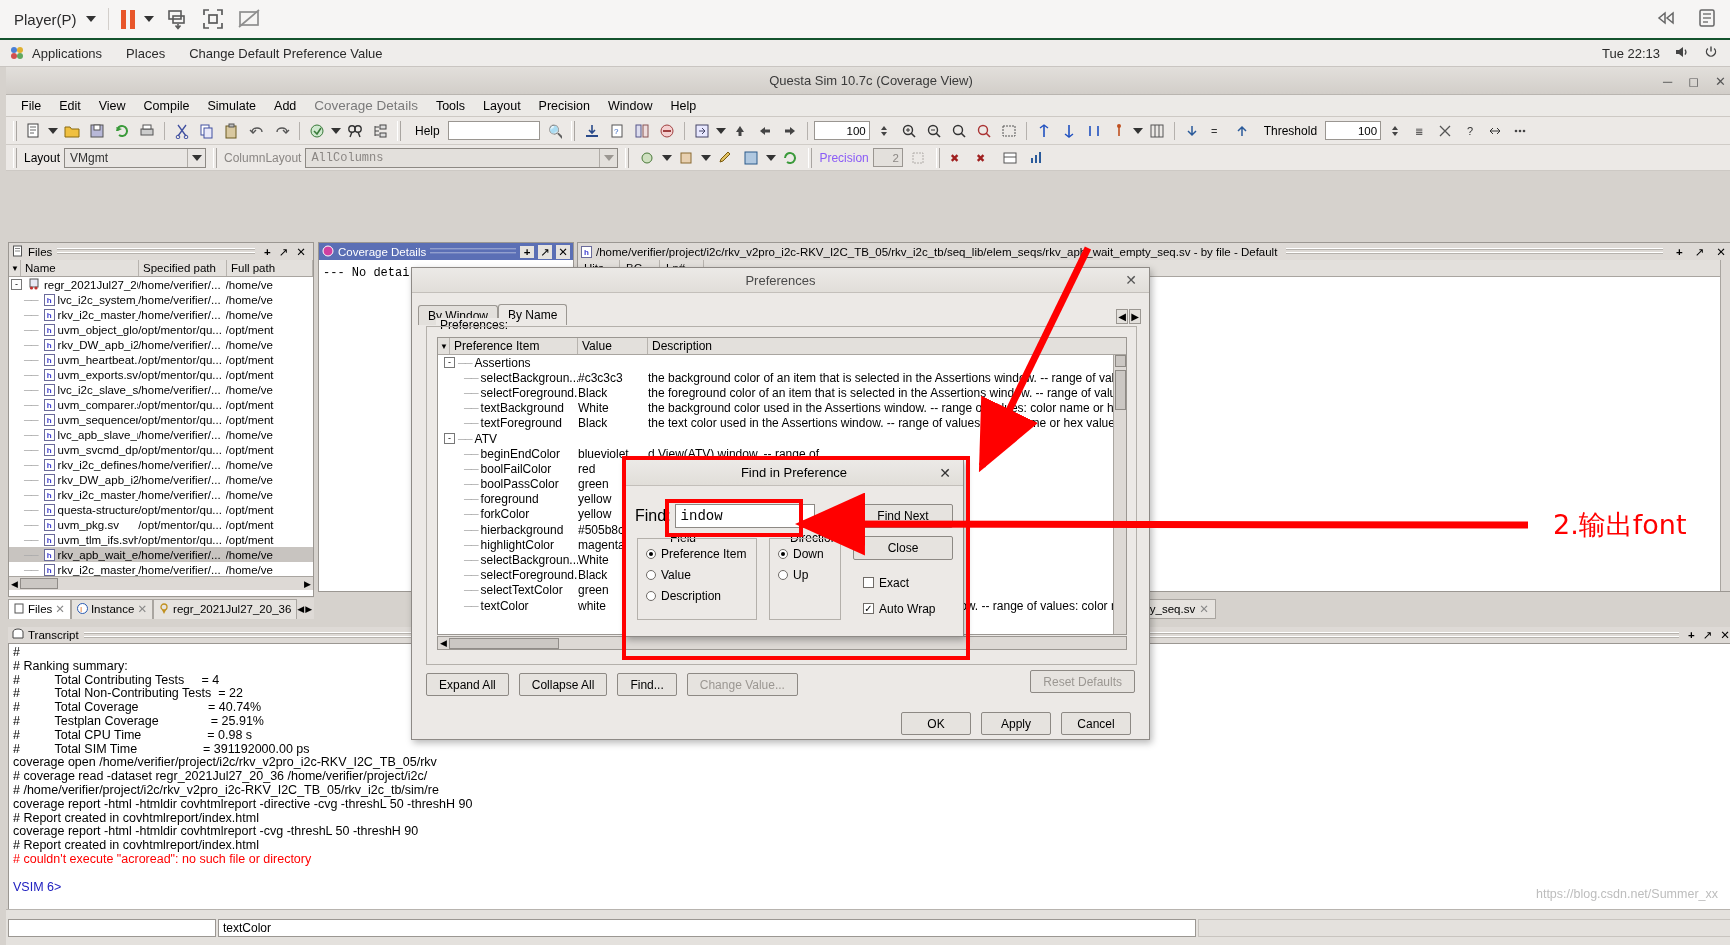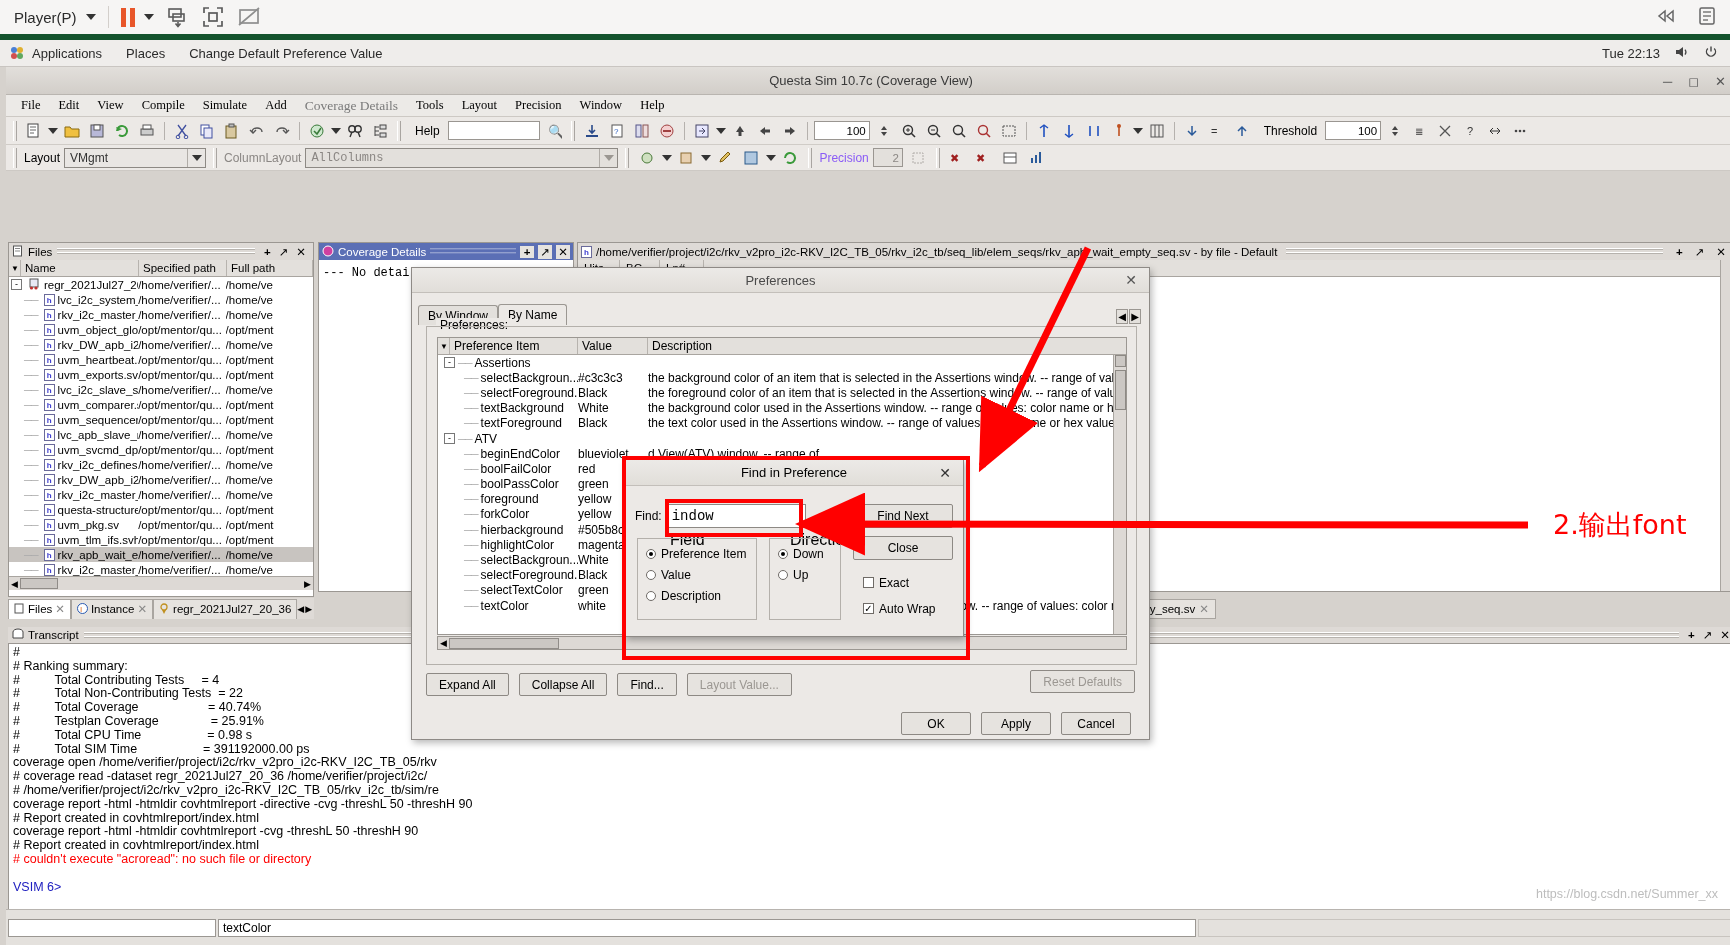--- a/index.html
+++ b/index.html
@@ -7,21 +7,21 @@
   body {
     width:1730px; height:945px; overflow:hidden;
     font-family:"Liberation Sans", sans-serif;
     font-size:12.5px; color:#000; background:#d6d2cd;
     -webkit-font-smoothing:antialiased;
   }
   .root { position:relative; width:1730px; height:945px; }
 
   
   .playerbar { position:absolute; left:0; top:0; width:1730px; height:40px;
-     background:#f6f5f4; border-bottom:6px solid #14532d; display:flex; align-items:center; }
+     background:#f6f5f4; border-bottom:2px solid #14532d; display:flex; align-items:center; }
   .player-label { margin-left:14px; font-size:15px; color:#2b2b2b; }
   .caret { width:0;height:0;border-left:5px solid transparent;border-right:5px solid transparent;
      border-top:6px solid #333; margin-left:9px; }
   .vsep { width:1px; height:22px; background:#d3cfcb; margin:0 12px; }
   .pause { display:flex; gap:4px; }
   .pause i { display:block; width:5px; height:19px; background:#e8562a; }
   .ic { width:26px; height:26px; margin-left:10px; position:relative; }
   .ic svg { display:block; }
   .pb-right { margin-left:auto; margin-right:14px; display:flex; align-items:center; gap:22px; }
 
@@ -35,21 +35,21 @@
 
   
   .qwin { position:absolute; left:0; top:67px; width:1730px; height:878px; background:#d6d2cd;margin-left:6px; }
   .titlebar { height:28px; background:linear-gradient(#e2dfdb,#d2cec9);
      border-bottom:1px solid #b9b5b0; display:flex; align-items:center; justify-content:center;
      position:relative; font-size:13px; color:#3a3a3a; }
   .titlebar .wbtns { position:absolute; right:10px; top:0; height:28px; display:flex; align-items:center; gap:16px; color:#555; font-size:13px;}
 
   .menubar { height:22px; background:#eceae7; display:flex; align-items:center;
      padding-left:6px; font-size:12.5px; border-bottom:1px solid #cdc9c4; }
-  .menubar span { padding:0 9px;font-family:Liberation Serif, serif; }
+  .menubar span { padding:0 9px; }
   .menubar .hl { color:#7a7a7a; font-size:13.5px; }
 
   .toolbar { height:28px; background:#ece9e6; border-bottom:1px solid #d0ccc7;
      display:flex; align-items:center; gap:3px; padding:0 4px; }
   .tb-grip { width:4px; height:20px; border-left:1px solid #fff; border-right:1px solid #a9a5a1; margin:0 3px;}
   .tbtn { width:22px; height:22px; display:flex; align-items:center; justify-content:center;
      border:1px solid transparent; font-size:12px; }
   .tsep { width:1px; height:18px; background:#b5b1ad; margin:0 3px; }
   .tb-field { height:19px; border:1px solid #9a9691; background:#fff; }
   .helplbl { font-size:12px; margin:0 5px 0 8px; }
@@ -151,21 +151,21 @@
   
   .finddlg { position:absolute; left:624px; top:459px; width:340px; height:178px;
      background:#ece9e6; border:1px solid #8e8a86; box-shadow:2px 3px 7px rgba(0,0,0,.3); }
   .find-title { height:26px; background:linear-gradient(#eceae7,#e1ded9); border-bottom:1px solid #c3bfba;
      display:flex; align-items:center; justify-content:center; font-size:13px; position:relative;}
   .find-title .x { position:absolute; right:12px; font-size:14px; color:#333;}
   .find-row { position:absolute; left:10px; top:44px; display:flex; align-items:center; gap:4px; }
   .find-input { width:140px; height:24px; border:1px solid #8d8984; background:#fff;
      font-family:"Liberation Mono", monospace; font-size:14px; padding-left:5px; display:flex; align-items:center;}
   .fgroup { position:absolute; border:1px solid #b4b0ab; }
-  .fglbl { position:absolute; background:#ece9e6; padding:0 3px; font-size:16px;}
+  .fglbl { position:absolute; background:#ece9e6; padding:0 3px; font-size:12px;}
   .radio { display:flex; align-items:center; gap:5px; font-size:12px; height:17px; }
   .rdot { width:10px; height:10px; border:1px solid #6f6b67; border-radius:50%; background:#fff;
       display:flex; align-items:center; justify-content:center; flex:none;}
   .rdot.on::after { content:""; width:4px; height:4px; background:#000; border-radius:50%; }
   .cbox { width:11px; height:11px; border:1px solid #6f6b67; background:#fff; display:flex;
      align-items:center; justify-content:center; font-size:10px; line-height:10px; flex:none;}
   .fbtn { position:absolute; width:100px; height:24px; border:1px solid #8d8984; background:#e6e3df;
      font-size:12px; display:flex; align-items:center; justify-content:center; border-radius:2px;}
 
   
@@ -1180,37 +1180,37 @@
       </div>
       <div class="pl-hscroll">
         <span style="font-size:9px;padding:0 2px">◀</span>
         <div class="hthumb" style="width:110px"></div>
       </div>
     </div>
     <div class="btnrow">
       <div class="pbtn">Expand All</div>
       <div class="pbtn">Collapse All</div>
       <div class="pbtn" style="min-width:50px">Find...</div>
-      <div class="pbtn disabled">Layout Value...</div>
+      <div class="pbtn disabled">Change Value...</div>
     </div>
     <div class="pbtn disabled reset" style="right:14px">Reset Defaults</div>
     <div class="okrow">
       <div class="pbtn">OK</div>
       <div class="pbtn">Apply</div>
       <div class="pbtn">Cancel</div>
     </div>
   </div>
 
   <div class="finddlg">
     <div class="find-title">
       <span>Find in Preference</span>
       <span class="x">✕</span>
     </div>
     <div class="find-row">
-      <span style="font-size:12px">Find:</span>
+      <span style="font-size:16px">Find:</span>
       <div class="find-input">indow</div>
     </div>
 
     <div class="fglbl" style="left:42px; top:71px">Field</div>
     <div class="fgroup" style="left:12px; top:78px; width:120px; height:82px;">
       <div style="padding:6px 0 0 8px; display:flex; flex-direction:column; gap:4px;">
         <div class="radio">
           <span class="rdot on"></span>
           <span>Preference Item</span>
         </div>

